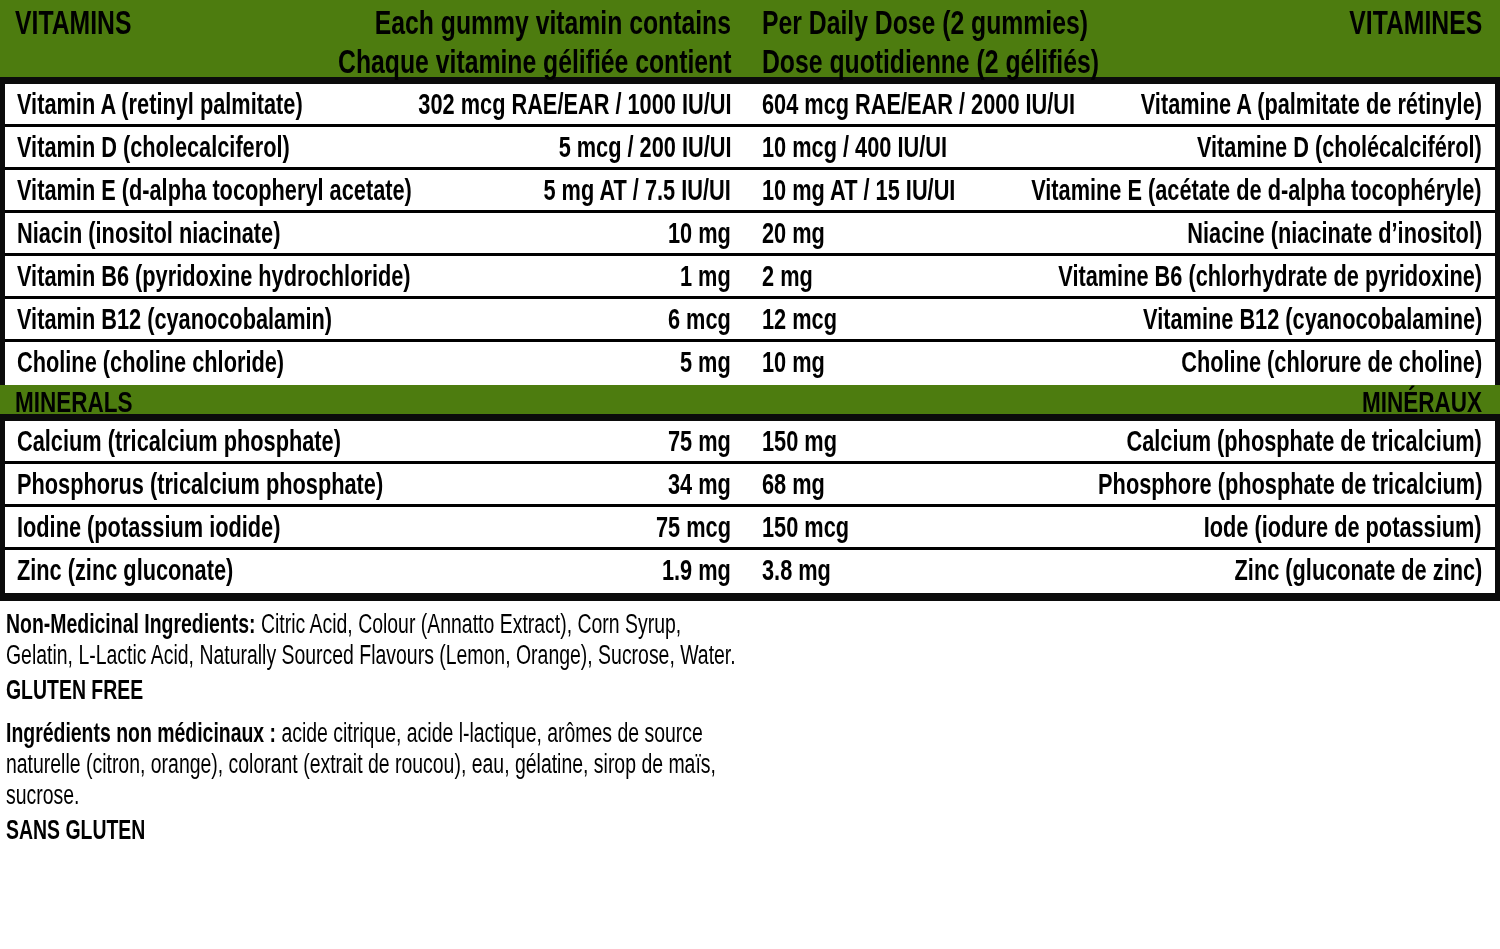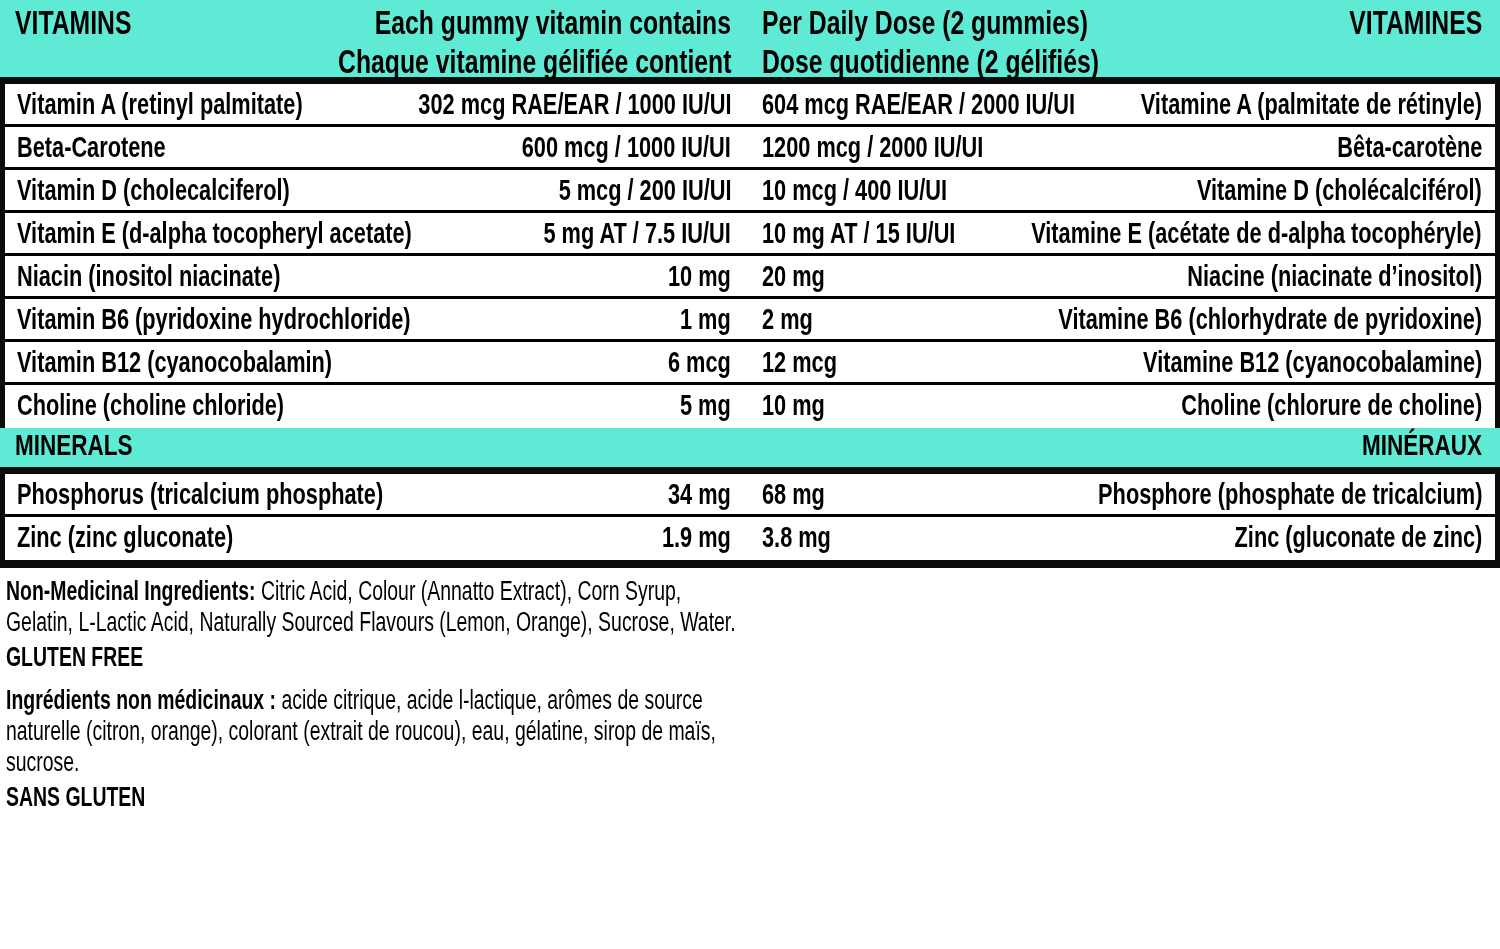--- a/index.html
+++ b/index.html
@@ -4,23 +4,23 @@
 <style>
   * { margin:0; padding:0; box-sizing:border-box; }
   html,body { background:#ffffff; }
   body {
     width:1500px; height:949px; overflow:hidden;
     font-family:"Liberation Sans", sans-serif; color:#000;
   }
   .label-panel { position:relative; width:1500px; height:949px; background:#fff; }
 
   
-  .band { position:relative; background:#5eead4; }
+  .band { position:relative; background:#4d7c0f; }
   .band.top { height:84px; border-bottom:7px solid #0b0b0b; }
-  .band.minerals { height:46px; border-bottom:7px solid #0b0b0b; }
+  .band.minerals { height:36px; border-bottom:7px solid #0b0b0b; }
 
   .hcell {
     position:absolute; white-space:nowrap; font-weight:bold;
     font-size:33px; line-height:40px; transform:scaleX(0.75);
   }
   .h-left  { transform-origin:left center; }
   .h-right { transform-origin:right center; }
   .h-vitamins  { left:15px;  top:3px; }
   .h-en1       { right:769px; top:3px; }
   .h-en2       { right:769px; top:42px; }
@@ -77,26 +77,20 @@
   </div>
 
   <div class="rows vitamins">
     <div class="row">
       <span class="cell c1">Vitamin A (retinyl palmitate)</span>
       <span class="cell c2">302 mcg RAE/EAR / 1000 IU/UI</span>
       <span class="cell c3">604 mcg RAE/EAR / 2000 IU/UI</span>
       <span class="cell c4">Vitamine A (palmitate de rétinyle)</span>
     </div>
     <div class="row">
-      <span class="cell c1">Beta-Carotene</span>
-      <span class="cell c2">600 mcg / 1000 IU/UI</span>
-      <span class="cell c3">1200 mcg / 2000 IU/UI</span>
-      <span class="cell c4">Bêta-carotène</span>
-    </div>
-    <div class="row">
       <span class="cell c1">Vitamin D (cholecalciferol)</span>
       <span class="cell c2">5 mcg / 200 IU/UI</span>
       <span class="cell c3">10 mcg / 400 IU/UI</span>
       <span class="cell c4">Vitamine D (cholécalciférol)</span>
     </div>
     <div class="row">
       <span class="cell c1">Vitamin E (d-alpha tocopheryl acetate)</span>
       <span class="cell c2">5 mg AT / 7.5 IU/UI</span>
       <span class="cell c3">10 mg AT / 15 IU/UI</span>
       <span class="cell c4">Vitamine E (acétate de d-alpha tocophéryle)</span>
@@ -127,24 +121,36 @@
     </div>
   </div>
 
   <div class="band minerals">
     <span class="hcell h-left m-cell m-en">MINERALS</span>
     <span class="hcell h-right m-cell m-fr">MINÉRAUX</span>
   </div>
 
   <div class="rows minerals-rows">
     <div class="row">
+      <span class="cell c1">Calcium (tricalcium phosphate)</span>
+      <span class="cell c2">75 mg</span>
+      <span class="cell c3">150 mg</span>
+      <span class="cell c4">Calcium (phosphate de tricalcium)</span>
+    </div>
+    <div class="row">
       <span class="cell c1">Phosphorus (tricalcium phosphate)</span>
       <span class="cell c2">34 mg</span>
       <span class="cell c3">68 mg</span>
       <span class="cell c4">Phosphore (phosphate de tricalcium)</span>
+    </div>
+    <div class="row">
+      <span class="cell c1">Iodine (potassium iodide)</span>
+      <span class="cell c2">75 mcg</span>
+      <span class="cell c3">150 mcg</span>
+      <span class="cell c4">Iode (iodure de potassium)</span>
     </div>
     <div class="row">
       <span class="cell c1">Zinc (zinc gluconate)</span>
       <span class="cell c2">1.9 mg</span>
       <span class="cell c3">3.8 mg</span>
       <span class="cell c4">Zinc (gluconate de zinc)</span>
     </div>
   </div>
 
   <div class="bottom-rule"></div>

